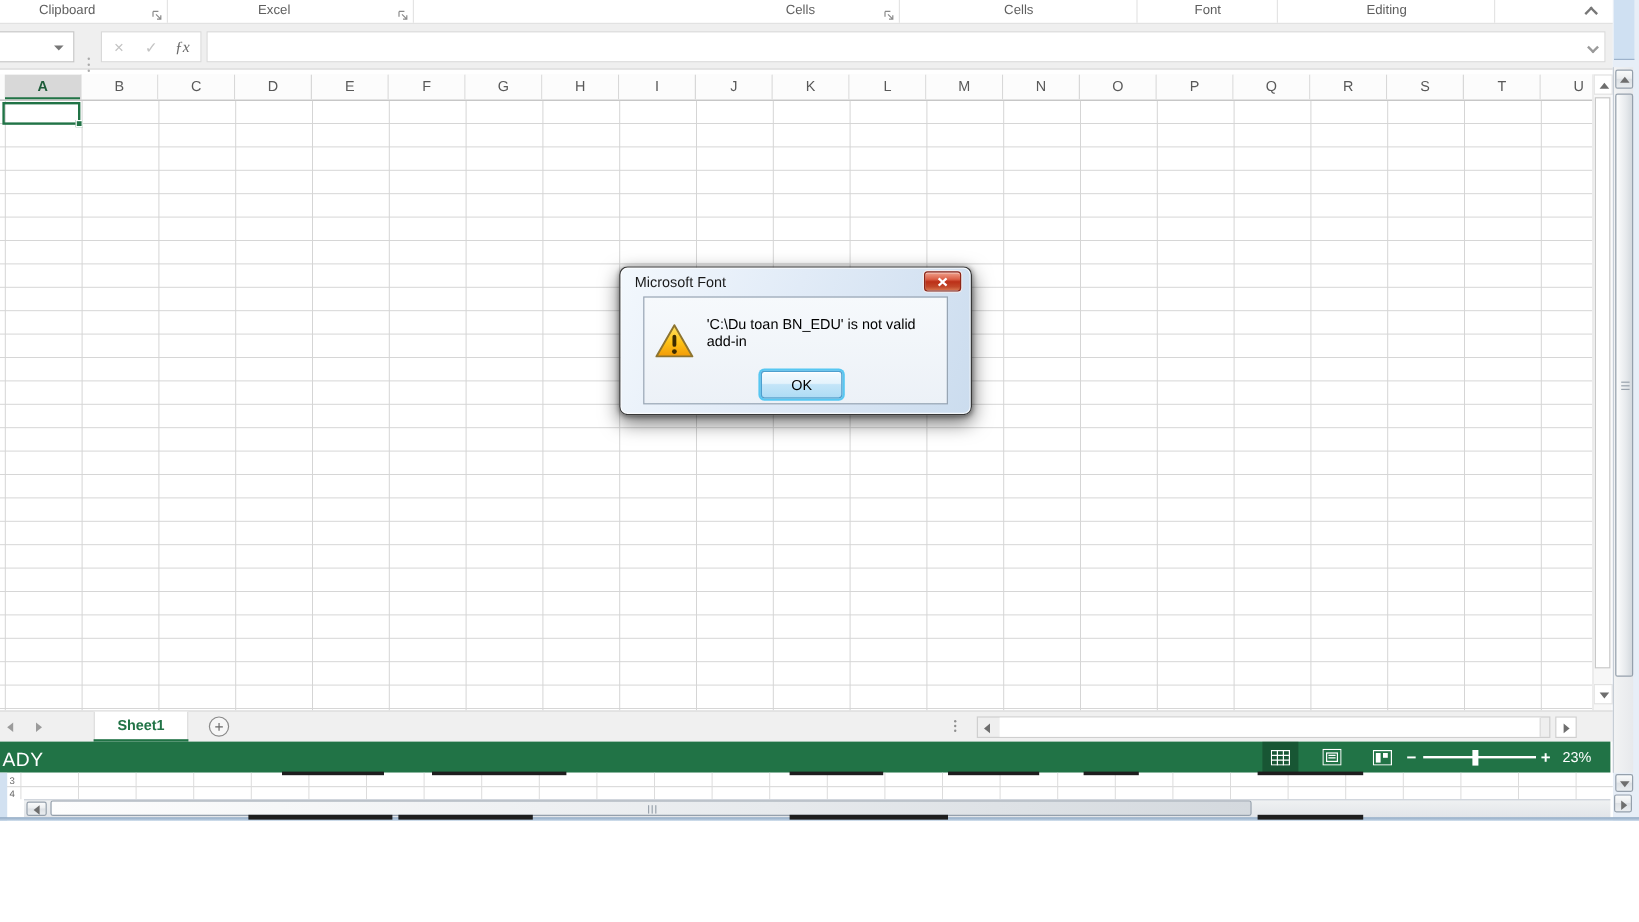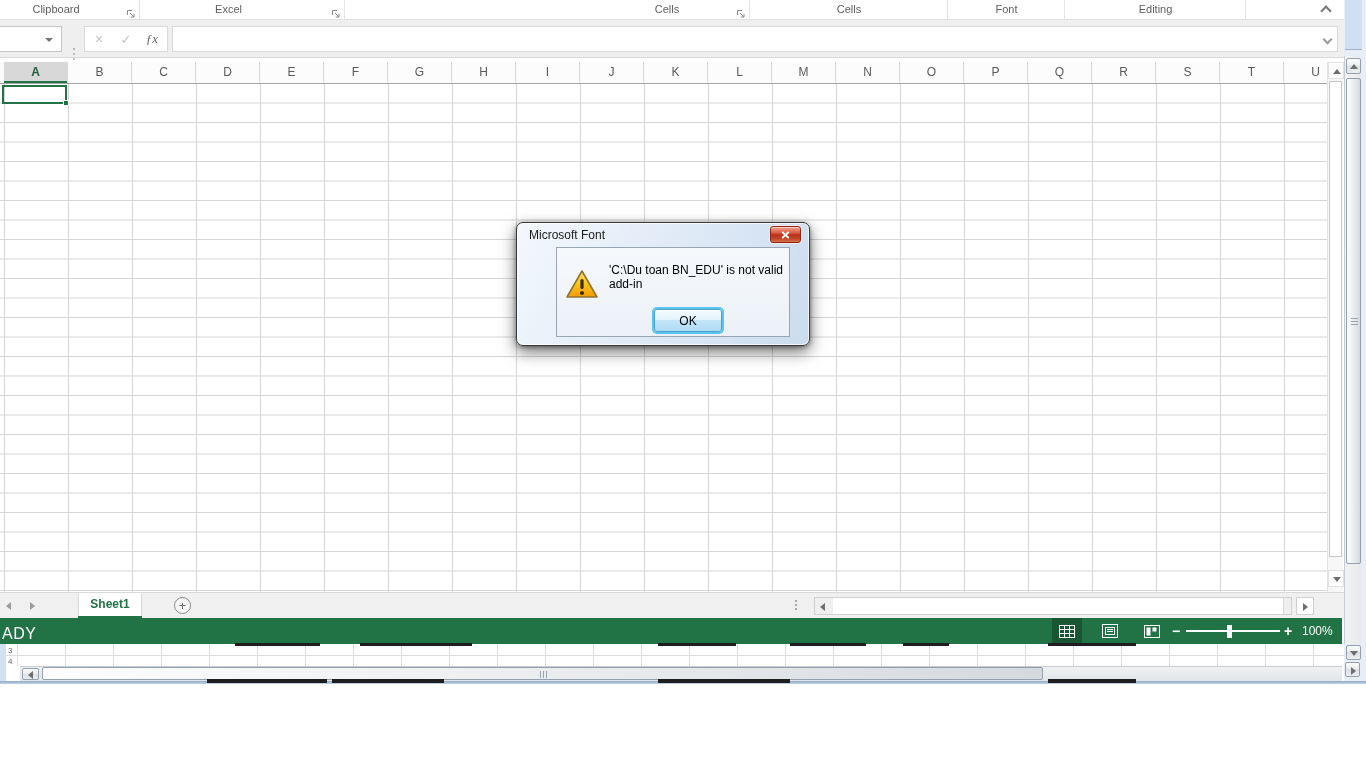--- a/index.html
+++ b/index.html
@@ -59,21 +59,21 @@
   .tri-down { position:absolute; left:4px; top:6px; width:0; height:0; border-left:4px solid transparent; border-right:4px solid transparent; border-top:5px solid #6E6E6E; }
   .tri-left { width:0; height:0; border-top:4px solid transparent; border-bottom:4px solid transparent; border-right:5px solid #6E6E6E; }
   .tri-right { width:0; height:0; border-top:4px solid transparent; border-bottom:4px solid transparent; border-left:5px solid #6E6E6E; }
   .vthumb { position:absolute; left:1px; top:19px; width:13px; height:476px; background:#fff; border:1px solid #C8C8C8; }
 
   
   .tabstrip { position:absolute; left:0; top:592px; width:1344px; height:26px; background:#F0F0F0; border-top:1px solid #D9D9D9; }
   .nav-tri { position:absolute; top:9px; width:0; height:0; }
   .nav-l { border-top:4px solid transparent; border-bottom:4px solid transparent; border-right:5px solid #9B9B9B; }
   .nav-r { border-top:4px solid transparent; border-bottom:4px solid transparent; border-left:5px solid #9B9B9B; }
-  .sheettab { position:absolute; left:78px; top:0; width:64px; height:25px; background:#fff;
+  .sheettab { position:absolute; left:78px; top:0; width:79px; height:25px; background:#fff;
               border-left:1px solid #D9D9D9; border-right:1px solid #D9D9D9;
               color:#217346; font-weight:bold; font-size:12px; text-align:center; line-height:23px; }
   .sheettab .underline { position:absolute; left:-1px; right:-1px; bottom:0; height:2px; background:#217346; }
   .addsheet { position:absolute; left:174px; top:4px; width:17px; height:17px; border:1px solid #8A8A8A; border-radius:50%;
               color:#6B6B6B; font-size:13px; line-height:15px; text-align:center; background:#F7F7F7; }
   .hdots { position:absolute; left:795px; top:11px; width:2px; height:2px; background:#8F8F8F;
            box-shadow:0 -4px 0 #8F8F8F, 0 4px 0 #8F8F8F; border-radius:50%; }
   .hscrollbox { position:absolute; left:814px; top:4px; width:478px; height:18px; background:#EFEFEF; border:1px solid #CFCFCF; }
   .hscrollbox .larr { position:absolute; left:5px; top:5px; }
   .hthumb { position:absolute; left:18px; top:0px; width:451px; height:16px; background:#fff; border-right:1px solid #D6D6D6; }
@@ -116,21 +116,21 @@
             background:linear-gradient(115deg,#F3F8FD 0%,#E1EBF7 45%,#CBDCEE 100%);
             box-shadow:0 6px 16px rgba(0,0,0,0.55), 0 1px 4px rgba(0,0,0,0.4),
                        inset 0 0 0 1px rgba(255,255,255,0.75); }
   .dlg-title { position:absolute; left:12px; top:0; height:24px; line-height:24px; font-size:12px; color:#1A1A1A; }
   .dlg-close { position:absolute; right:8px; top:3px; width:31px; height:17px; border-radius:3px;
                border:1px solid #8E2718;
                background:linear-gradient(#F0A18C 0%,#DB6047 38%,#BC3018 52%,#C2482A 80%,#D8764F 100%);
                box-shadow:0 0 0 1px rgba(255,240,235,0.65), inset 0 1px 0 rgba(255,255,255,0.5);
                display:flex; align-items:center; justify-content:center; }
   .dlg-client { position:absolute; left:19px; right:19px; top:24px; bottom:8px;
-                border:1px solid #98A5B3; background:linear-gradient(#F6F9FC,#ECF1F7);margin-left:20px; }
+                border:1px solid #98A5B3; background:linear-gradient(#F6F9FC,#ECF1F7); }
   .dlg-icon { position:absolute; left:8px; top:21px; }
   .dlg-msg { position:absolute; left:52px; top:0; right:4px; height:58px; display:flex; align-items:center;
              font-size:12px; color:#000; }
   .dlg-ok { position:absolute; left:97px; top:61px; width:68px; height:23px; border-radius:3px;
             border:1px solid #4D9FCE; font-size:12px; color:#000; font-family:"Liberation Sans",sans-serif;
             background:linear-gradient(#F4FAFE 0%,#E4F3FC 45%,#C4E5F8 50%,#AEDCF5 100%);
             box-shadow:0 0 0 2px #57C7F2, inset 0 1px 0 rgba(255,255,255,0.9); }
 </style>
 </head>
 <body>
@@ -271,21 +271,21 @@
         <svg width="16" height="13">
             <rect x="0.5" y="0.5" width="15" height="12" fill="none" stroke="#fff"></rect>
             <rect x="2.5" y="2.5" width="4" height="8" fill="#fff"></rect>
             <rect x="8.5" y="2.5" width="4" height="4" fill="#fff"></rect>
           </svg>
       </div>
       <span class="zo" style="left:1172px">−</span>
       <div class="ztrack"></div>
       <div class="zhandle"></div>
       <span class="zo" style="left:1284px">+</span>
-      <span class="zlevel">100%</span>
+      <span class="zlevel">23%</span>
     </div>
   </div>
 
   <div class="bg-right">
     <div class="bg-right-top"></div>
     <div class="cl-track-v">
       <div class="cl-btn" style="left:1px;top:2px;width:15px;height:16px">
           <span class="tri-up" style="left:3px;top:5px"></span>
         </div>
       <div class="cl-thumb" style="position:absolute;left:1px;top:22px;width:15px;height:486px">

